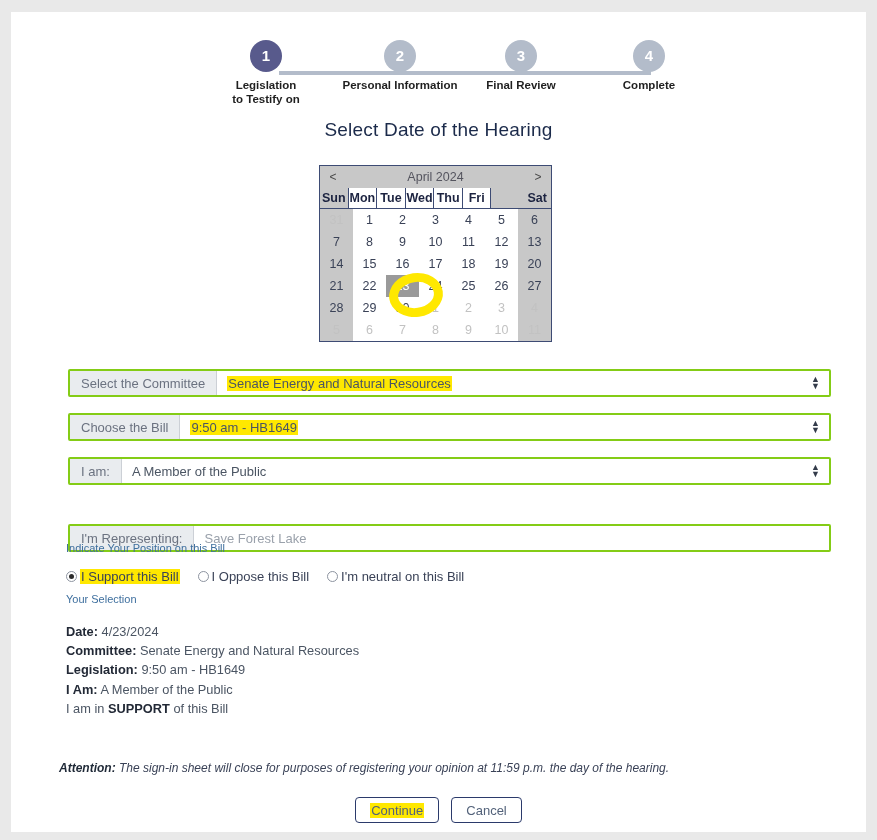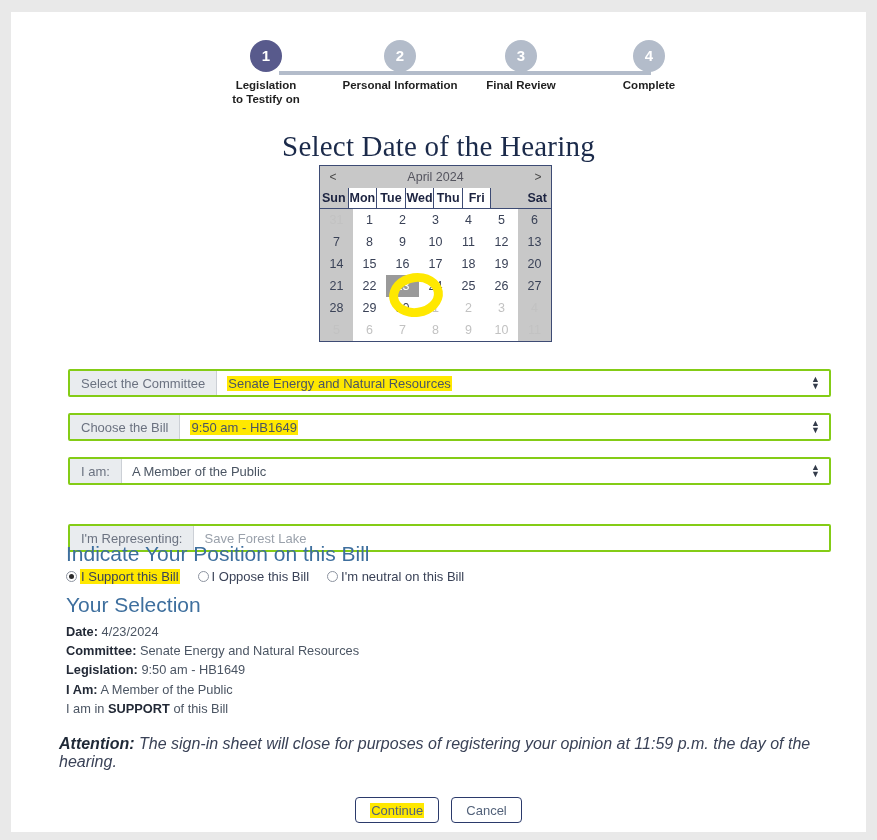--- a/index.html
+++ b/index.html
@@ -52,25 +52,25 @@
     margin-top: 7px;
     font-size: 11.5px;
     color: #1f1f1f;
     line-height: 13.5px;
     font-weight: 600;
   }
 
   
   .page-title {
     position: absolute;
-    left: 0; top: 118px;
+    left: 0; top: 107px;
     width: 855px;
     text-align: center;
-    font-family: Liberation Serif, serif;
-    font-size: 29px;
+    font-family: Liberation Sans, sans-serif;
+    font-size: 19px;
     color: #1b2a4a;
     letter-spacing: 0.2px;
   }
 
   
   .calendar {
     position: absolute;
     left: 308px; top: 153px;
     width: 233px;
     border: 1px solid #3d4b74;
@@ -179,21 +179,21 @@
     font-size: 9px;
     line-height: 7px;
     color: #333b4a;
     text-align: center;
   }
 
   
   .section-head {
     position: absolute;
     left: 55px;
-    font-size: 21px;
+    font-size: 11px;
     color: #3e6f9e;
     font-weight: 400;
   }
   .radios {
     position: absolute;
     left: 55px; top: 557px;
     display: flex;
     align-items: center;
     font-size: 13px;
     color: #3a4257;
@@ -229,22 +229,22 @@
     font-size: 12.8px;
     color: #4b5563;
     line-height: 19.2px;
   }
   .summary b { color: #222936; }
   .summary .indent { padding-left: 10px; }
 
   
   .attention {
     position: absolute;
-    left: 48px; top: 723px;
-    font-size: 16px;
+    left: 48px; top: 749px;
+    font-size: 12px;
     font-style: italic;
     color: #3a4257;
   }
   .attention b { font-style: italic; color: #1f2937; }
 
   
   .btn-bar {
     position: absolute;
     left: 0; top: 785px;
     width: 855px;

